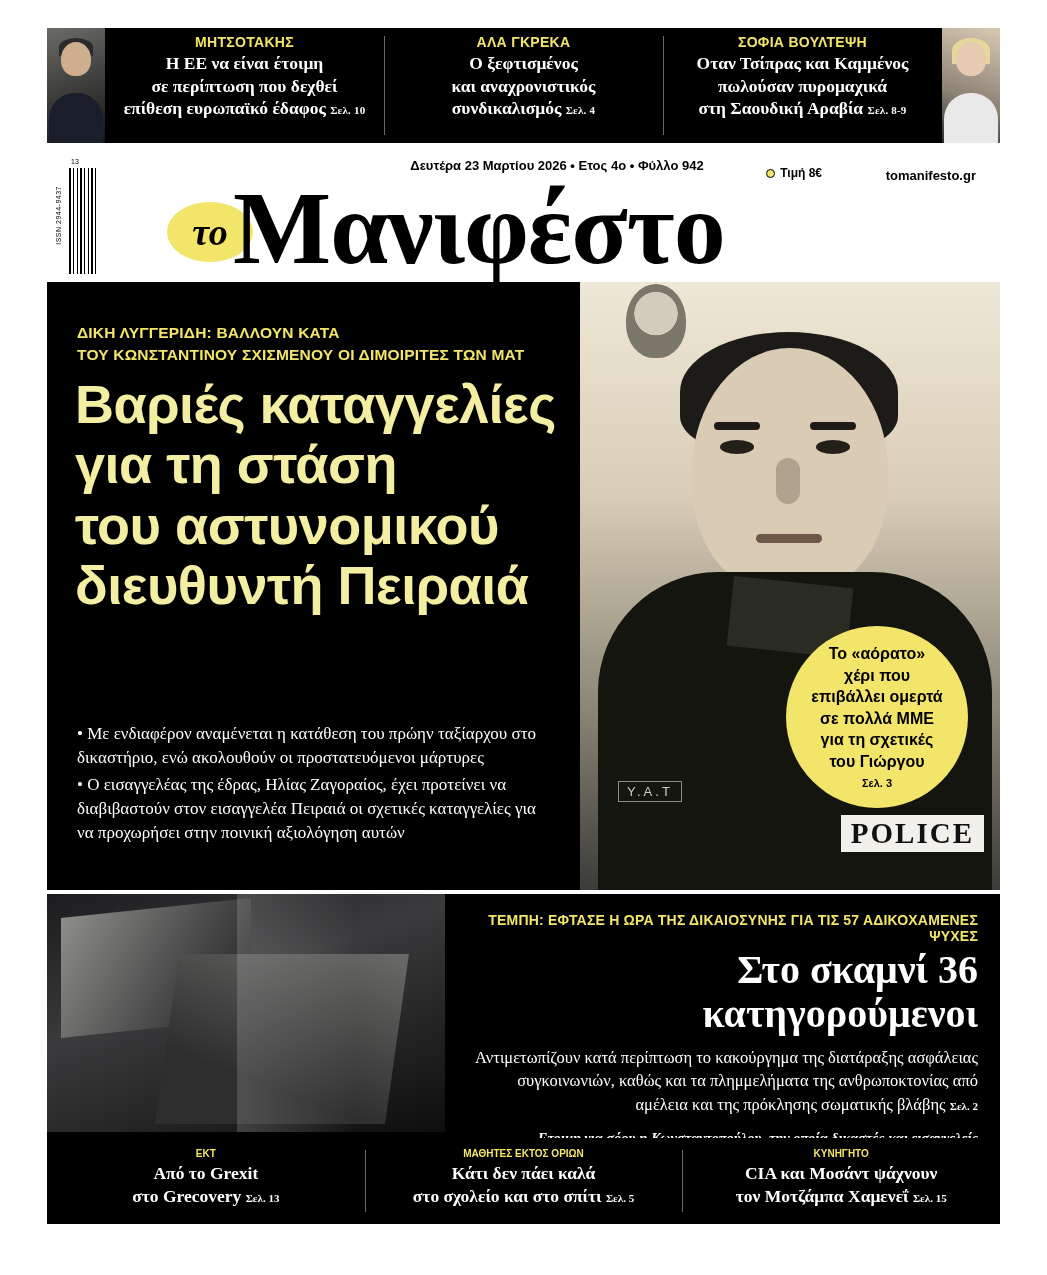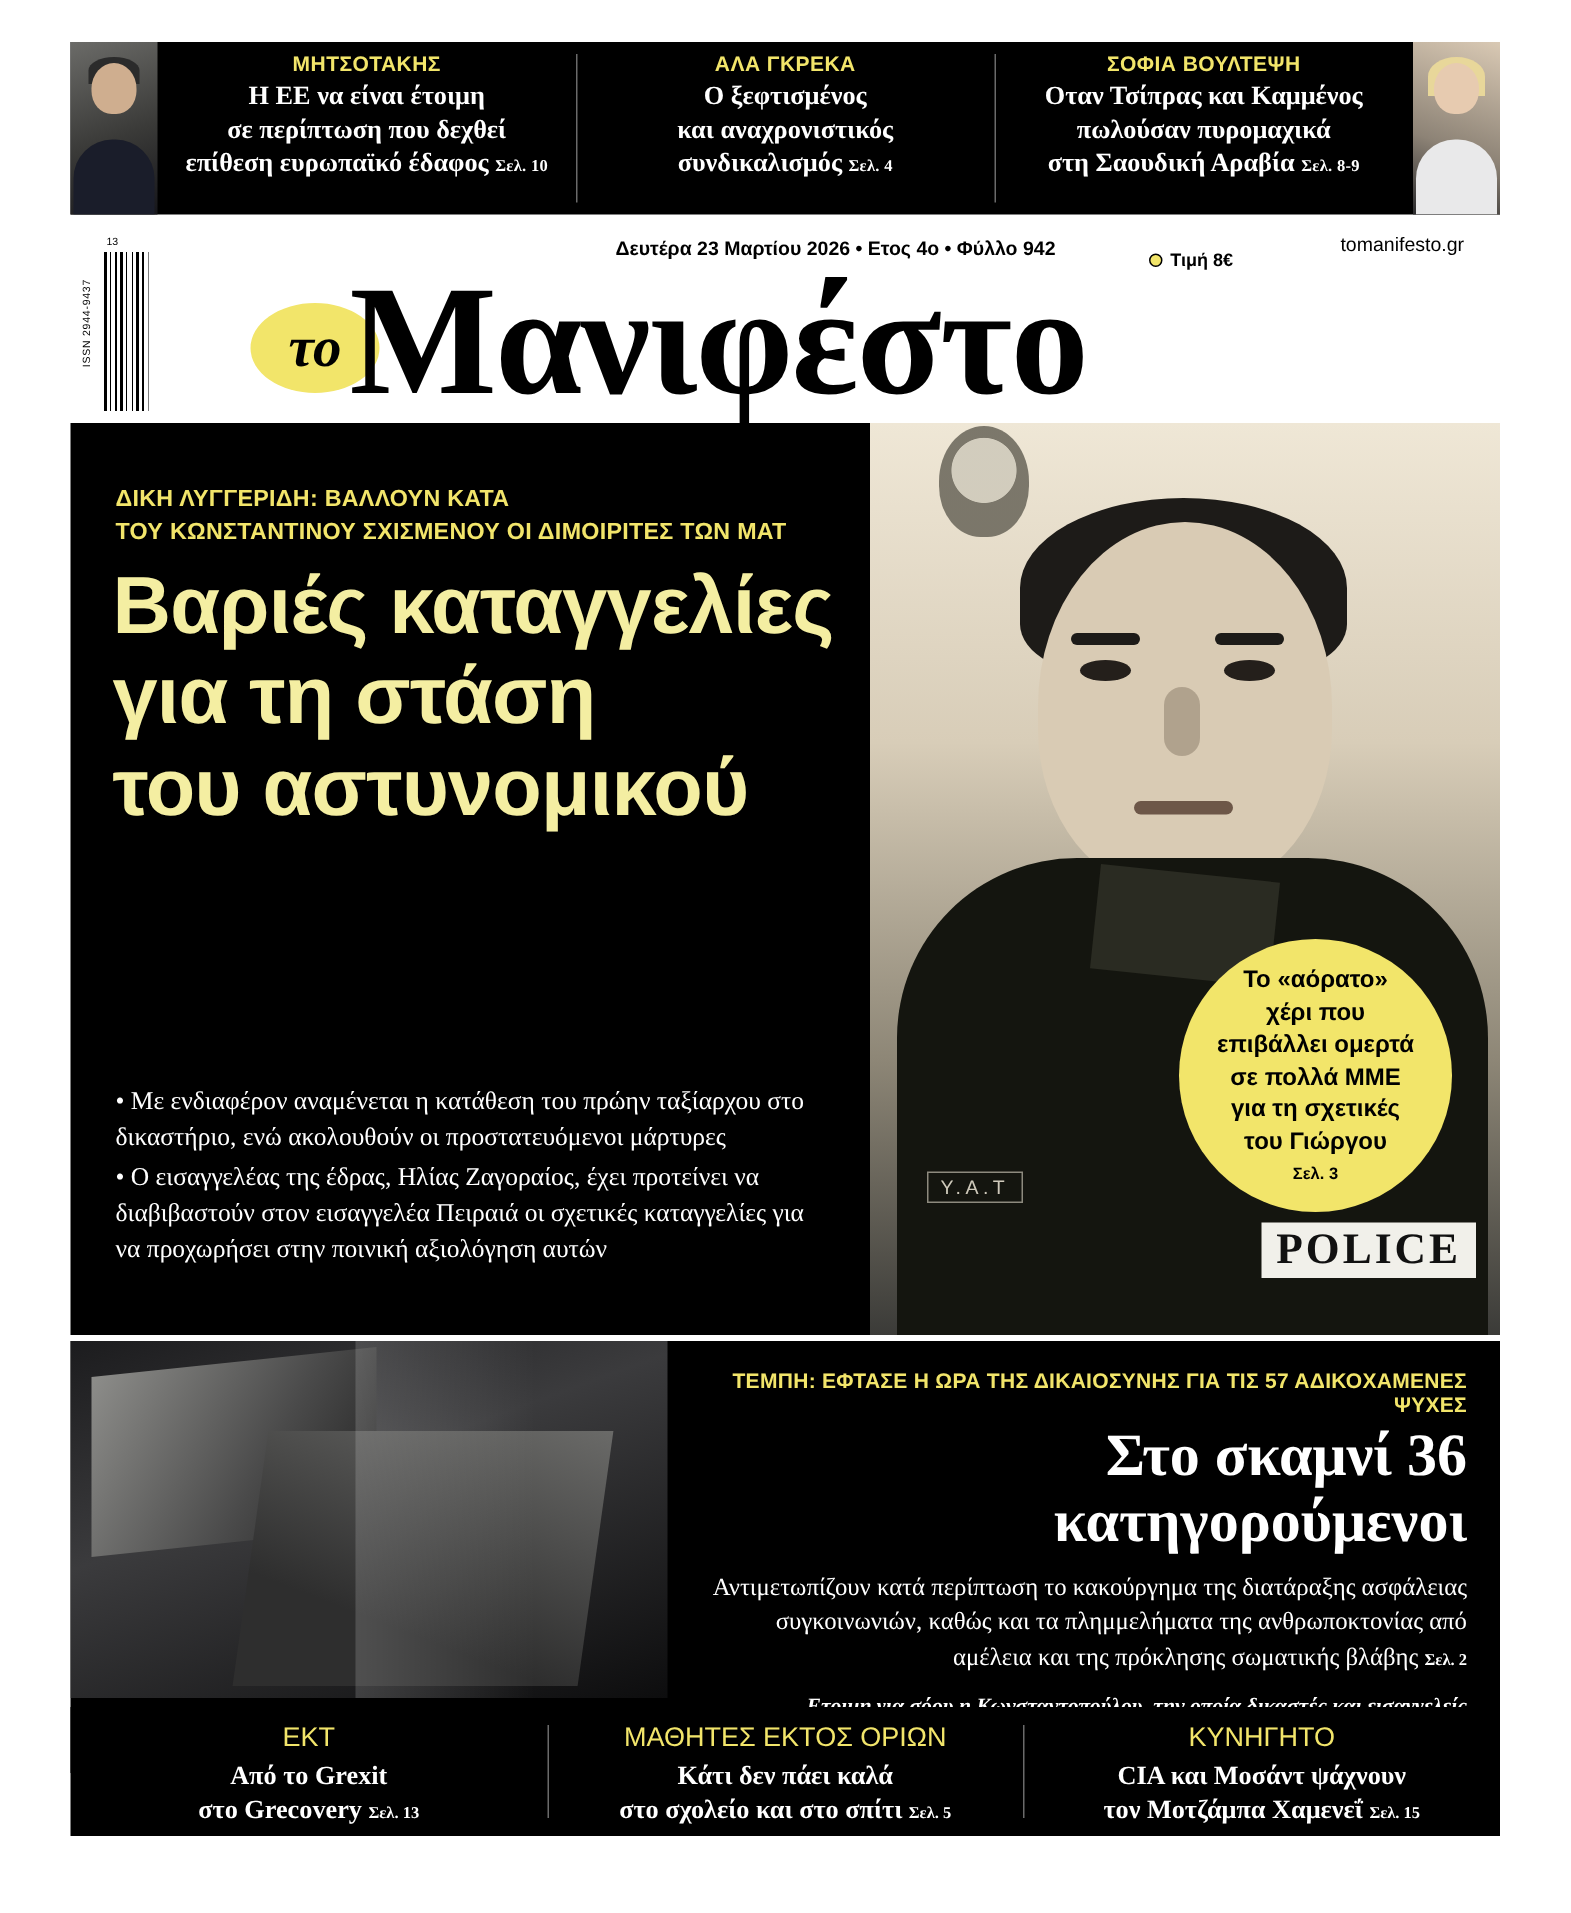--- a/index.html
+++ b/index.html
@@ -110,22 +110,22 @@
   .price {
     position: absolute; right: 178px; top: 14px;
     font-size: 12px; font-weight: bold; color: #000;
   }
   .price .dot {
     display: inline-block; width: 9px; height: 9px; border-radius: 50%;
     background: #f2e56a; margin-right: 5px; vertical-align: -1px;
     border: 1px solid #000;
   }
   .site {
-    position: absolute; right: 24px; top: 3px;
-    font-size: 13px; font-weight: normal; color: #000;
+    position: absolute; right: 24px; top: 16px;
+    font-size: 13px; font-weight: bold; color: #000;
   }
   .logo {
     position: absolute; left: 110px; top: 24px; width: 830px; height: 98px;
   }
   .logo-to {
     position: absolute; left: 10px; top: 26px;
     width: 86px; height: 60px; border-radius: 50%;
     background: #f2e56a;
     color: #000; font-family: "Liberation Serif", serif;
     font-style: italic; font-weight: bold; font-size: 38px;
@@ -294,21 +294,21 @@
     display: flex;
   }
   .bs-cell {
     flex: 1 1 0; color: #fff; text-align: center; padding: 10px 10px 0 10px;
     position: relative;
   }
   .bs-cell + .bs-cell::before {
     content: ""; position: absolute; left: 0; top: 12px; bottom: 12px;
     width: 1px; background: #6a6a6a;
   }
-  .bs-kicker { color: #f2e56a; font-weight: normal; font-size: 18px; margin-bottom: 3px; }
+  .bs-kicker { color: #f2e56a; font-weight: bold; font-size: 10px; margin-bottom: 3px; }
   .bs-text {
     font-family: "Liberation Serif", serif;
     font-size: 17.5px; line-height: 1.3; font-weight: bold;
   }
   .bs-text .pg { font-size: 11px; }
 </style>
 </head>
 <body>
 
 <div class="page">
@@ -401,20 +401,21 @@
 
     <div class="hero-kicker">
       <div>ΔΙΚΗ ΛΥΓΓΕΡΙΔΗ: ΒΑΛΛΟΥΝ ΚΑΤΑ</div>
       <div>ΤΟΥ ΚΩΝΣΤΑΝΤΙΝΟΥ ΣΧΙΣΜΕΝΟΥ ΟΙ ΔΙΜΟΙΡΙΤΕΣ ΤΩΝ ΜΑΤ</div>
     </div>
 
     <div class="hero-title">
       <div>Βαριές καταγγελίες</div>
       <div>για τη στάση</div>
       <div>του αστυνομικού</div>
+      <div>διευθυντή Πειραιά</div>
     </div>
 
     <div class="hero-bullets">
       <p>• Με ενδιαφέρον αναμένεται η κατάθεση του πρώην ταξίαρχου στο δικαστήριο, ενώ ακολουθούν οι προστατευόμενοι μάρτυρες</p>
       <p>• Ο εισαγγελέας της έδρας, Ηλίας Ζαγοραίος, έχει προτείνει να διαβιβαστούν στον εισαγγελέα Πειραιά οι σχετικές καταγγελίες για να προχωρήσει στην ποινική αξιολόγηση αυτών</p>
     </div>
 
     <div class="circle-teaser">
       <div>Το «αόρατο»</div>
       <div>χέρι που</div>

